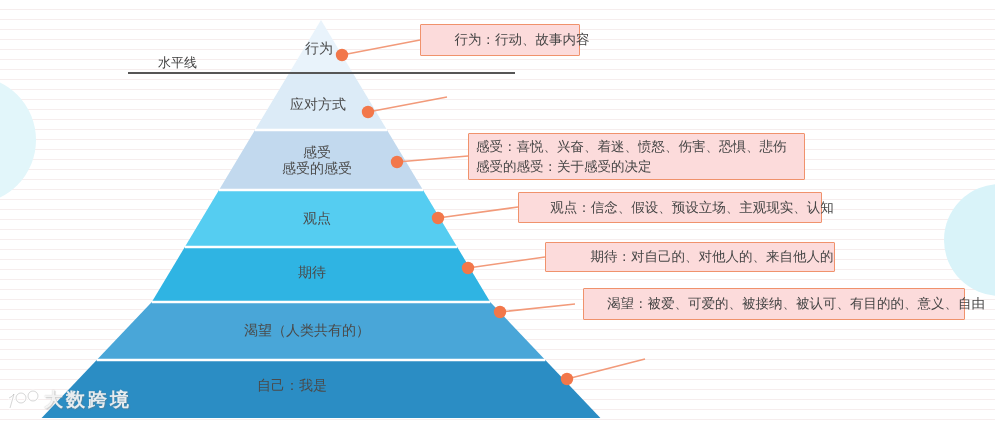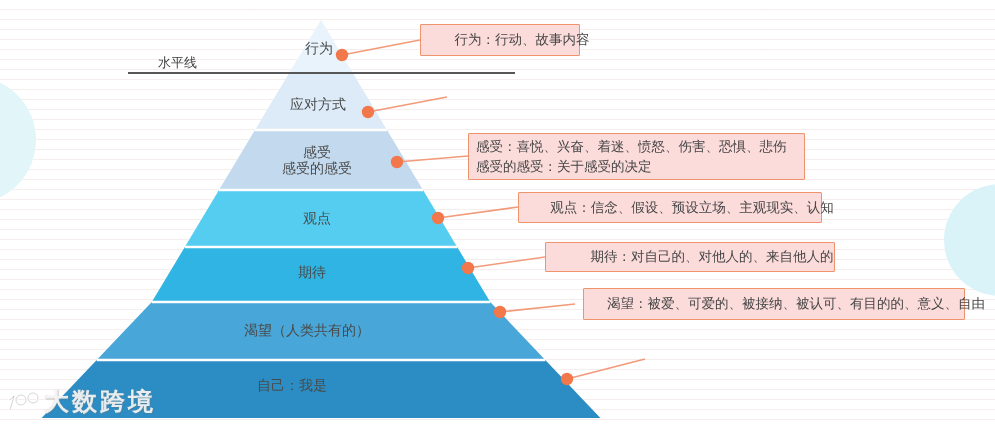--- a/index.html
+++ b/index.html
@@ -25,21 +25,21 @@
     position:absolute;background:#fcdbdb;border:1.5px solid #f0926c;border-radius:1px;
     box-sizing:border-box;display:flex;flex-direction:column;justify-content:center;align-items:center;
     color:#454545;font-size:13.5px;line-height:20px;white-space:nowrap;padding-left:44px;
   }
   .callout.left-align{align-items:flex-start;padding-left:7px;}
   .watermark{
     position:absolute;left:6px;top:385px;display:flex;align-items:center;gap:4px;
     pointer-events:none;
   }
   .watermark .wm-text{
-    font-size:25px;font-weight:bold;letter-spacing:3px;
+    font-size:19px;font-weight:bold;letter-spacing:3px;
     color:rgba(255,255,255,0.85);
     text-shadow:0 0 1px rgba(130,130,130,0.55), 1px 1px 1px rgba(120,120,120,0.35);
     font-family:Liberation Mono, monospace;
   }
 </style>
 </head>
 <body>
 
 <div class="stage">
   <div class="bg-circle left"></div>

